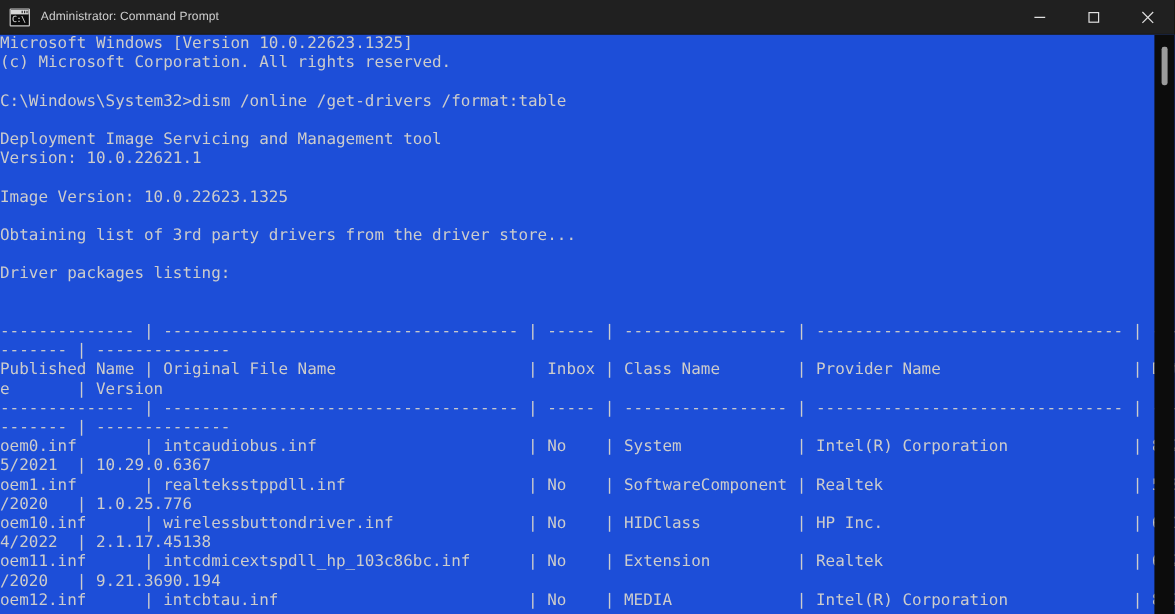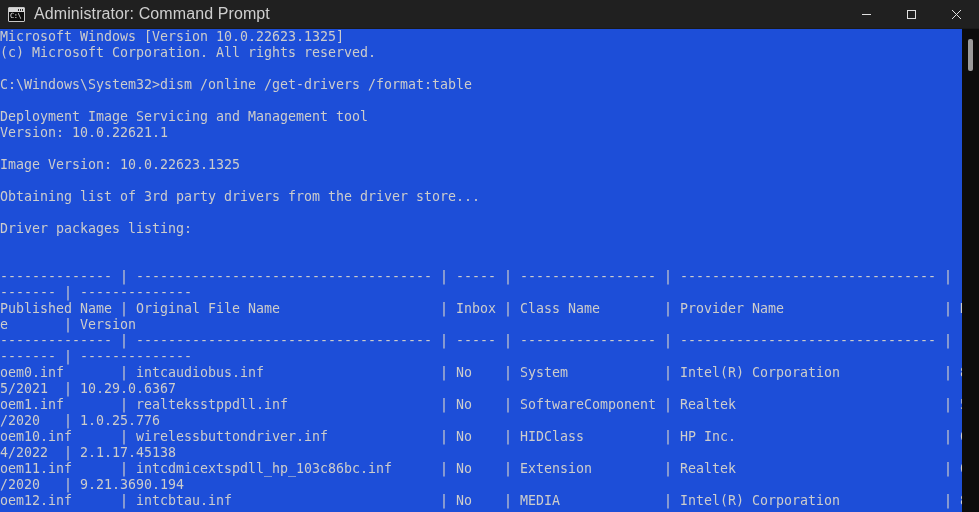--- a/index.html
+++ b/index.html
@@ -48,21 +48,21 @@
   }
   #app-icon .icon-prompt {
     position: absolute; top: 4px; left: 1px;
     font-family: "DejaVu Sans Mono", monospace;
     font-size: 7px; line-height: 9px;
     color: #e6e6e6;
     letter-spacing: -0.5px;
   }
   #window-title {
     font-family: "Liberation Sans", sans-serif;
-    font-size: 16px;
+    font-size: 10px;
     color: #cfcfcf;
     letter-spacing: 0.1px;
     white-space: nowrap;
   }
   #winbuttons {
     position: absolute; right: 0; top: 0;
     height: 29px;
     display: flex;
   }
   .winbtn {

